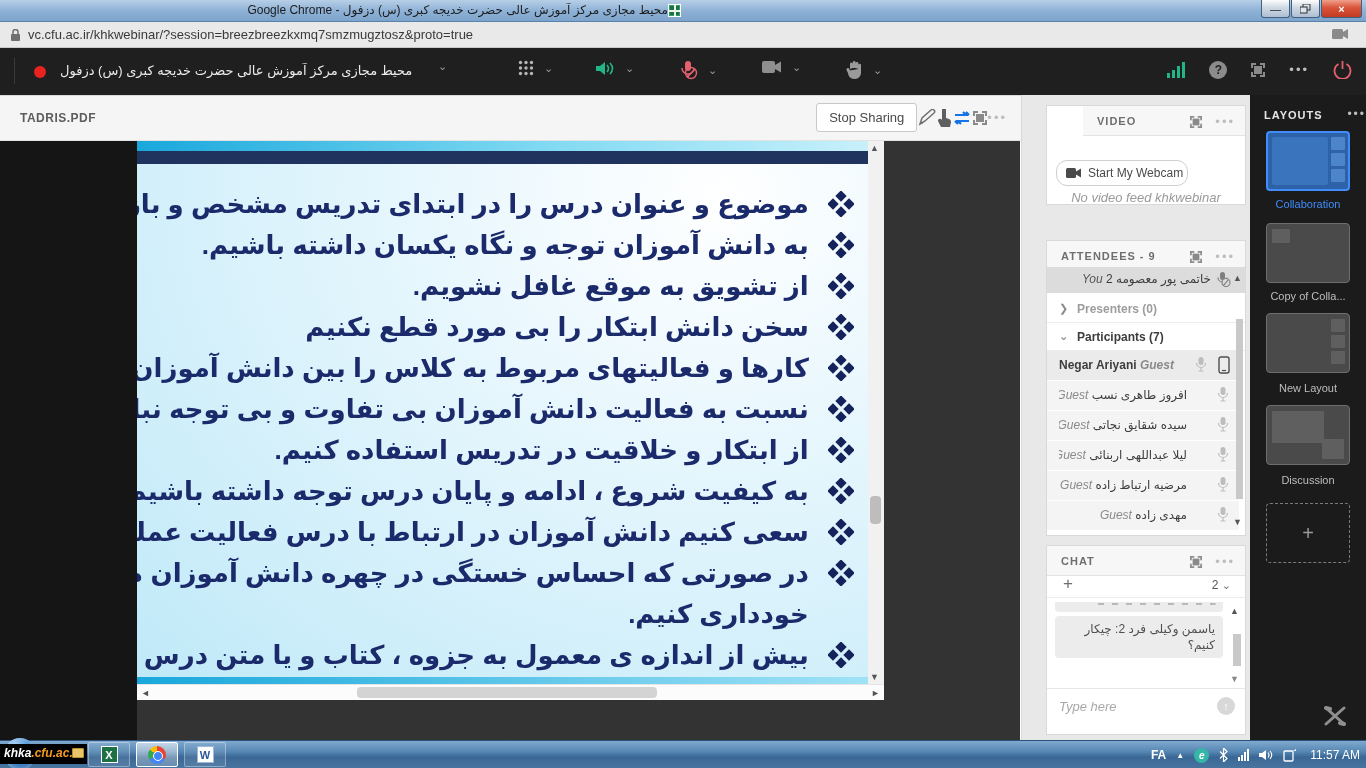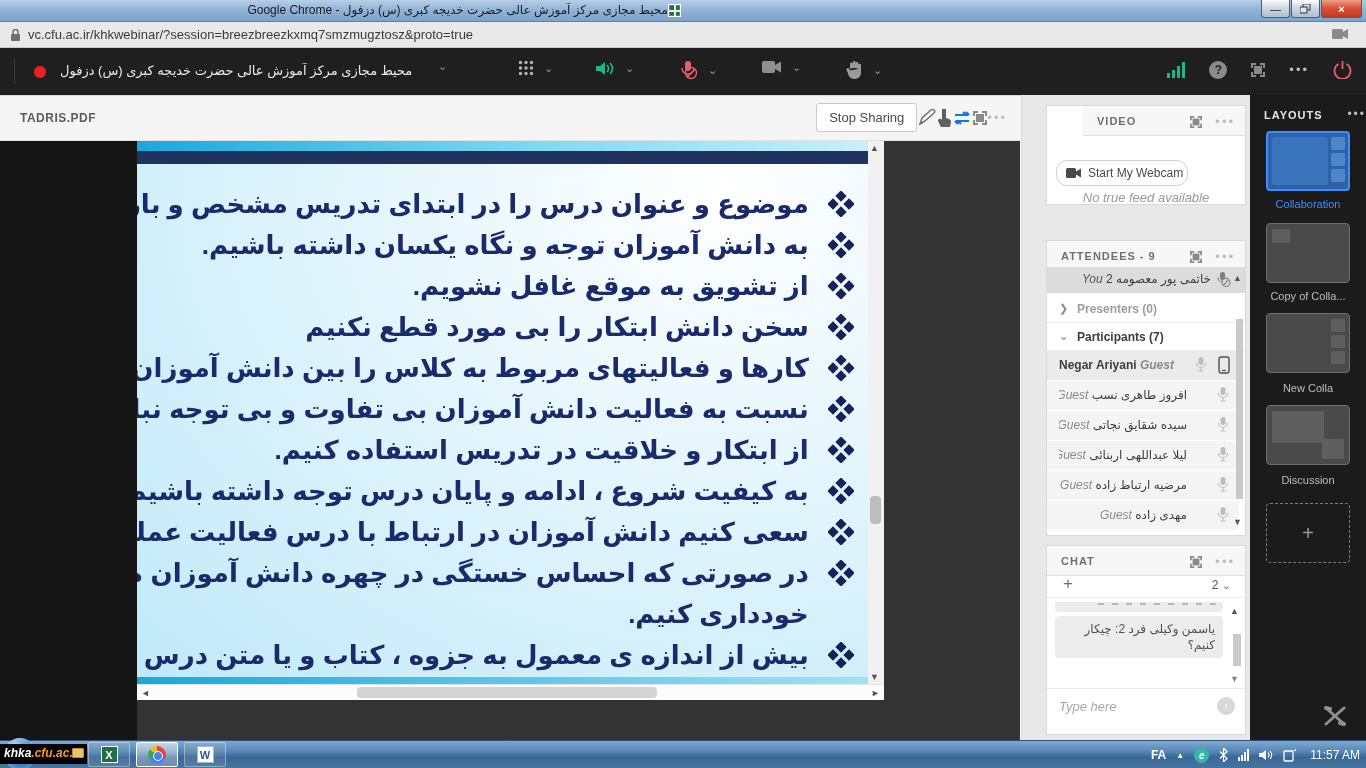--- a/index.html
+++ b/index.html
@@ -562,21 +562,21 @@
       <span class="dots">•••</span>
     </span>
   </div>
   <div class="webcam-btn">
     <svg width="15" height="10">
         <rect x="0" y="0" width="10" height="10" rx="1.5" fill="#4a4a4a"></rect>
         <path d="M10 3.5 L15 .5 V9.5 L10 6.5 Z" fill="#4a4a4a"></path>
       </svg>
     <span>Start My Webcam</span>
   </div>
-  <div class="no-feed">No true feed available</div>
+  <div class="no-feed">No video feed khkwebinar</div>
 </div>
 
 <div class="pod att-pod">
   <div class="pod-header">
     <span class="pod-title">ATTENDEES - 9</span>
     <span class="pod-hicons">
       <span class="fsq" style="transform:scale(.85)"></span>
       <span class="dots">•••</span>
     </span>
   </div>
@@ -739,21 +739,21 @@
     </div>
   <div class="thumb-label l-copy">Copy of Colla...</div>
 
   <div class="thumb t-gray t-new">
       <span class="col">
         <i></i>
         <i></i>
         <i></i>
       </span>
     </div>
-  <div class="thumb-label l-new">New Colla</div>
+  <div class="thumb-label l-new">New Layout</div>
 
   <div class="thumb t-gray t-disc">
       <span class="big"></span>
       <span class="small"></span>
     </div>
   <div class="thumb-label l-disc">Discussion</div>
 
   <div class="thumb t-add">+</div>
 
   <svg class="lay-tools" width="22" height="20">

